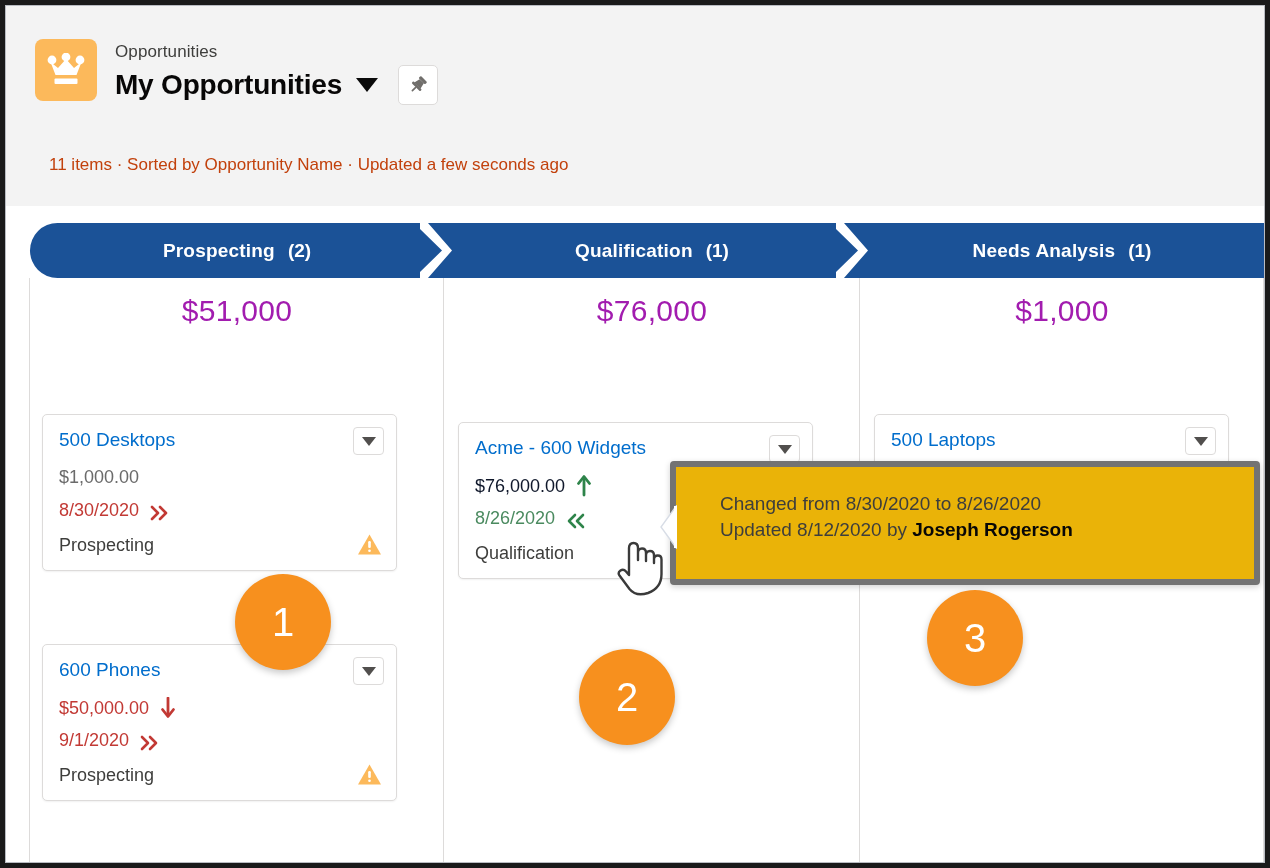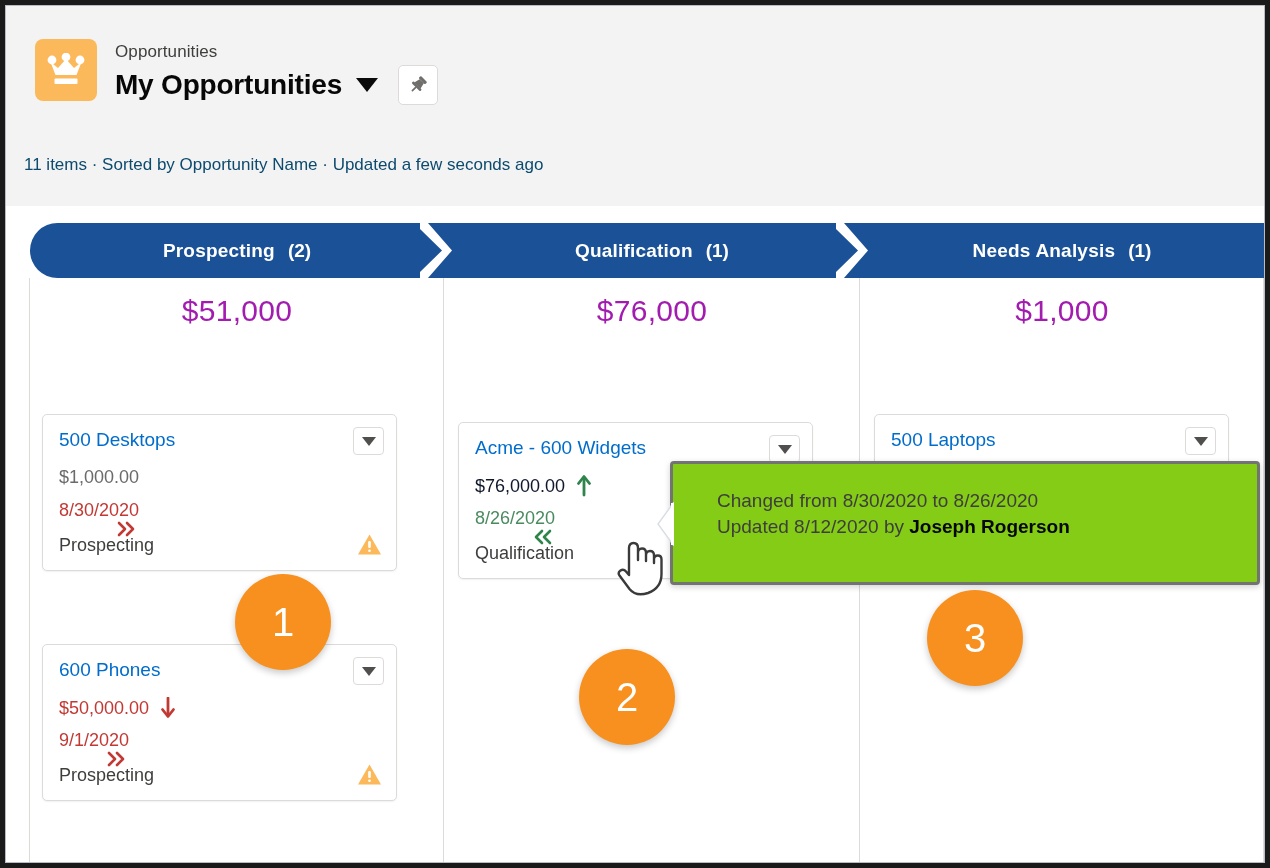--- a/index.html
+++ b/index.html
@@ -110,24 +110,24 @@
     border: 1px solid #dddbda;
     display: flex;
     align-items: center;
     justify-content: center;
     cursor: pointer;
     box-sizing: border-box;
   }
 
   .header-meta {
     position: absolute;
-    left: 18px;
+    left: 43px;
     top: 148px;
     font-size: 17px;
-    color: #0c4a6e;
+    color: #c2410c;
     line-height: 22px;
     white-space: nowrap;
   }
 
   
   .kanban {
     position: absolute;
     left: 6px;
     top: 206px;
     width: 1258px;
@@ -234,42 +234,42 @@
   }
   .card-row {
     position: absolute;
     left: 16px;
     font-size: 18px;
     display: flex;
     align-items: flex-end;
     white-space: nowrap;
   }
   .r-amount { top: 52px; }
-  .r-date   { top: 85px; flex-direction: column; }
+  .r-date   { top: 85px; }
   .r-stage  { top: 120px; color: #3e3e3c; }
 
   .amt-grey  { color: #6b6b6b; }
   .amt-red   { color: #c23934; }
   .amt-green { color: #0f172a; }
   .date-red   { color: #c23934; }
   .date-green { color: #4a8a5f; }
 
   .ind { margin-left: 11px; display: inline-flex; align-items: center; }
 
   .warn-tri {
     position: absolute;
     right: 14px;
     top: 118px;
   }
 
   
   .tooltip {
     position: absolute;
-    background: #84cc16;
-    border: 3px solid #737373;
+    background: #eab308;
+    border: 6px solid #737373;
     border-radius: 4px;
     box-shadow: 0 2px 6px rgba(0,0,0,0.18);
     z-index: 30;
     box-sizing: border-box;
   }
   .tip-line {
     font-size: 19px;
     color: #3e3e3c;
     white-space: nowrap;
     line-height: 26px;

